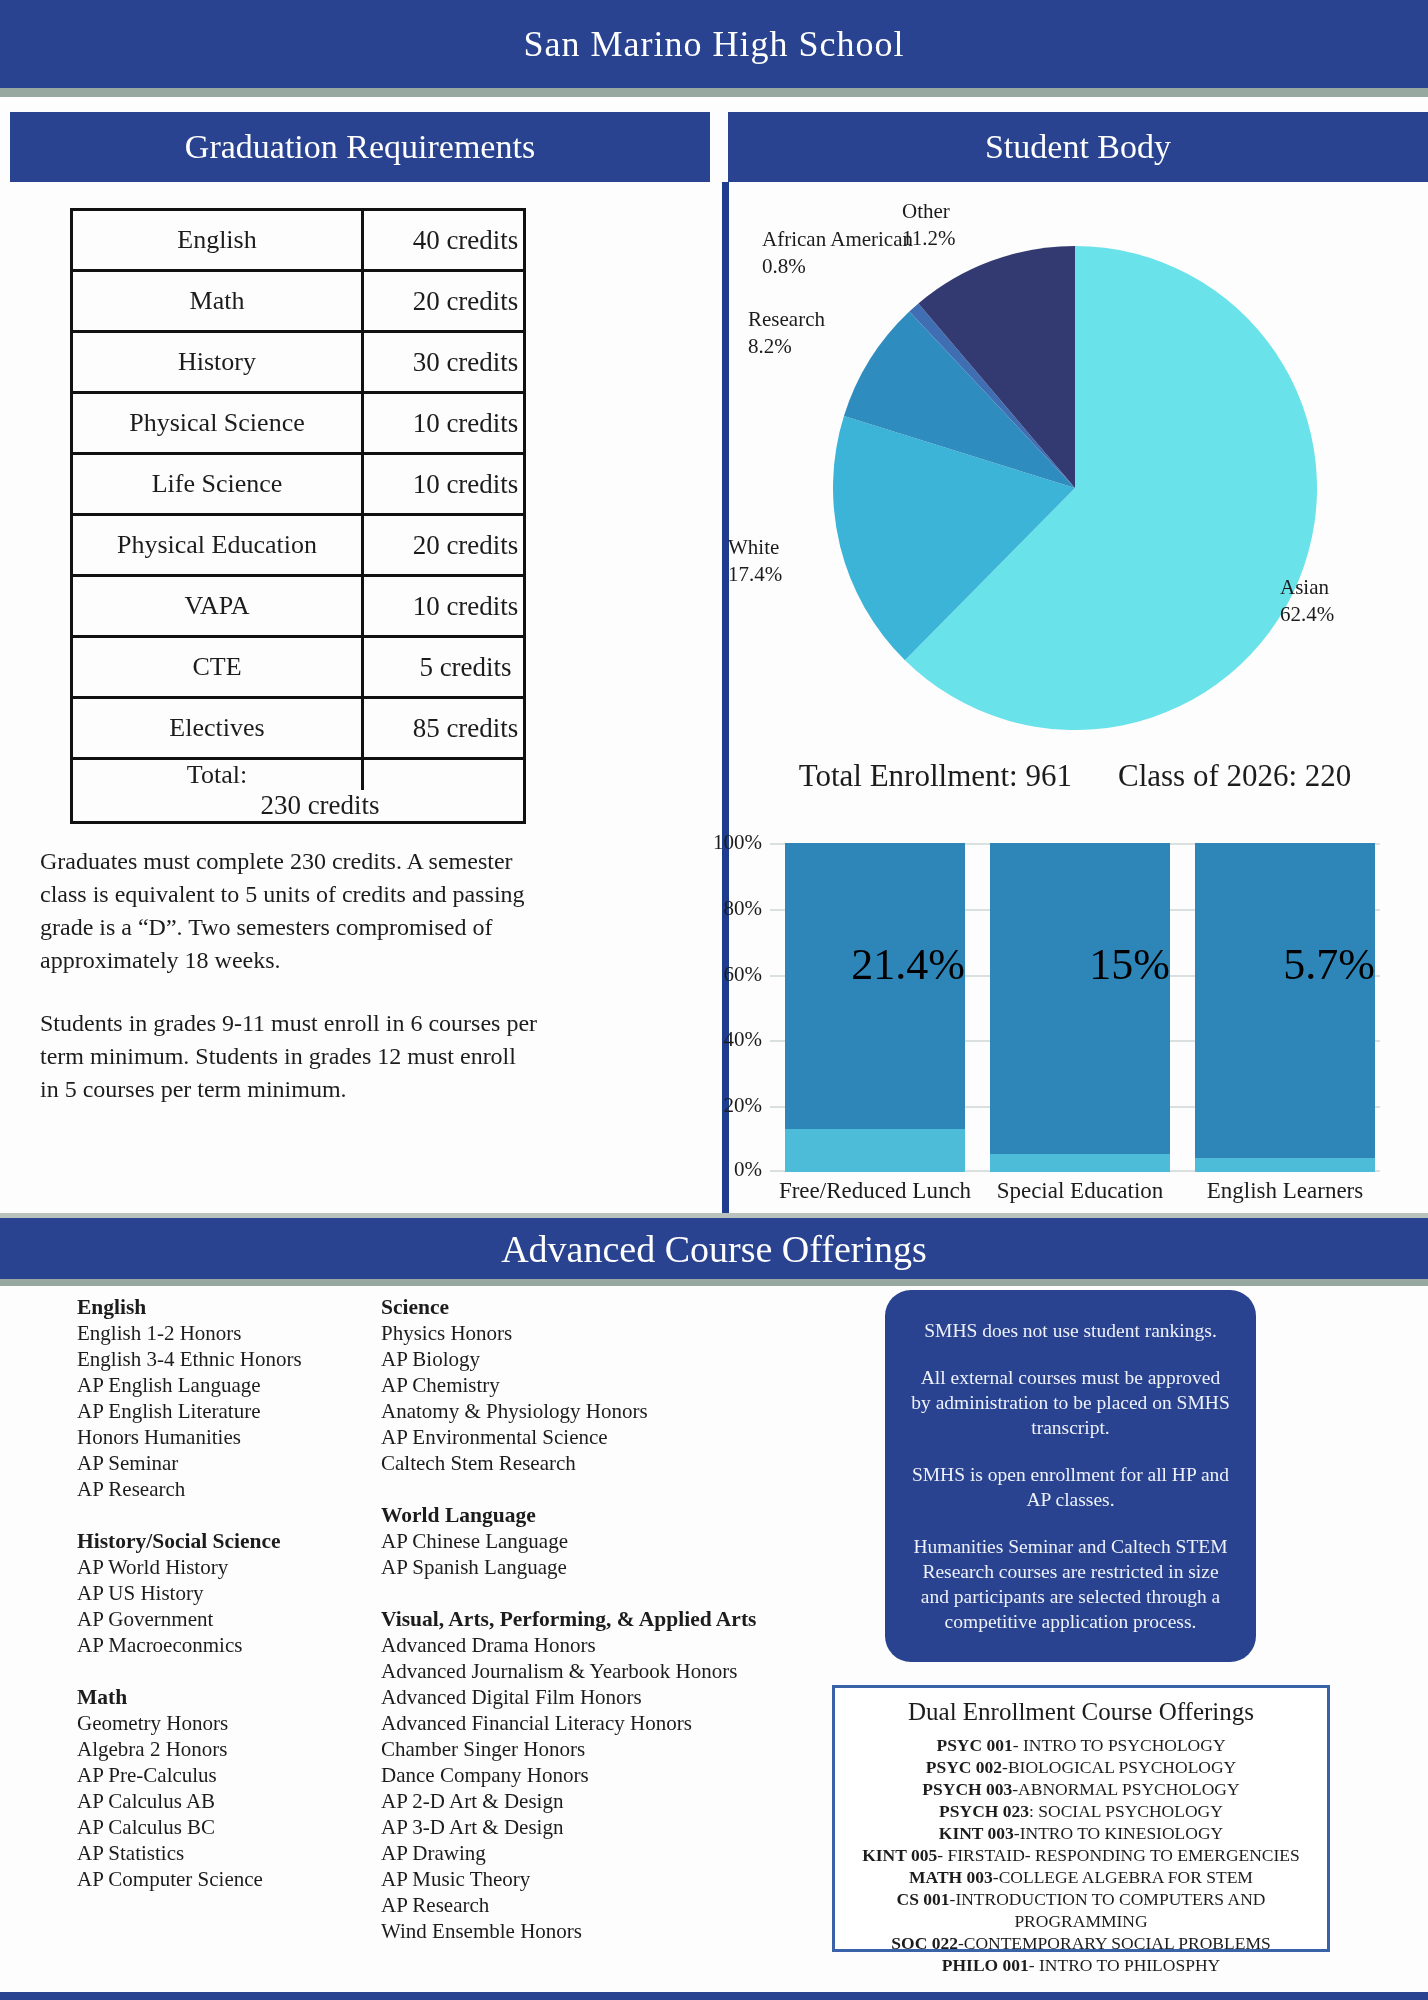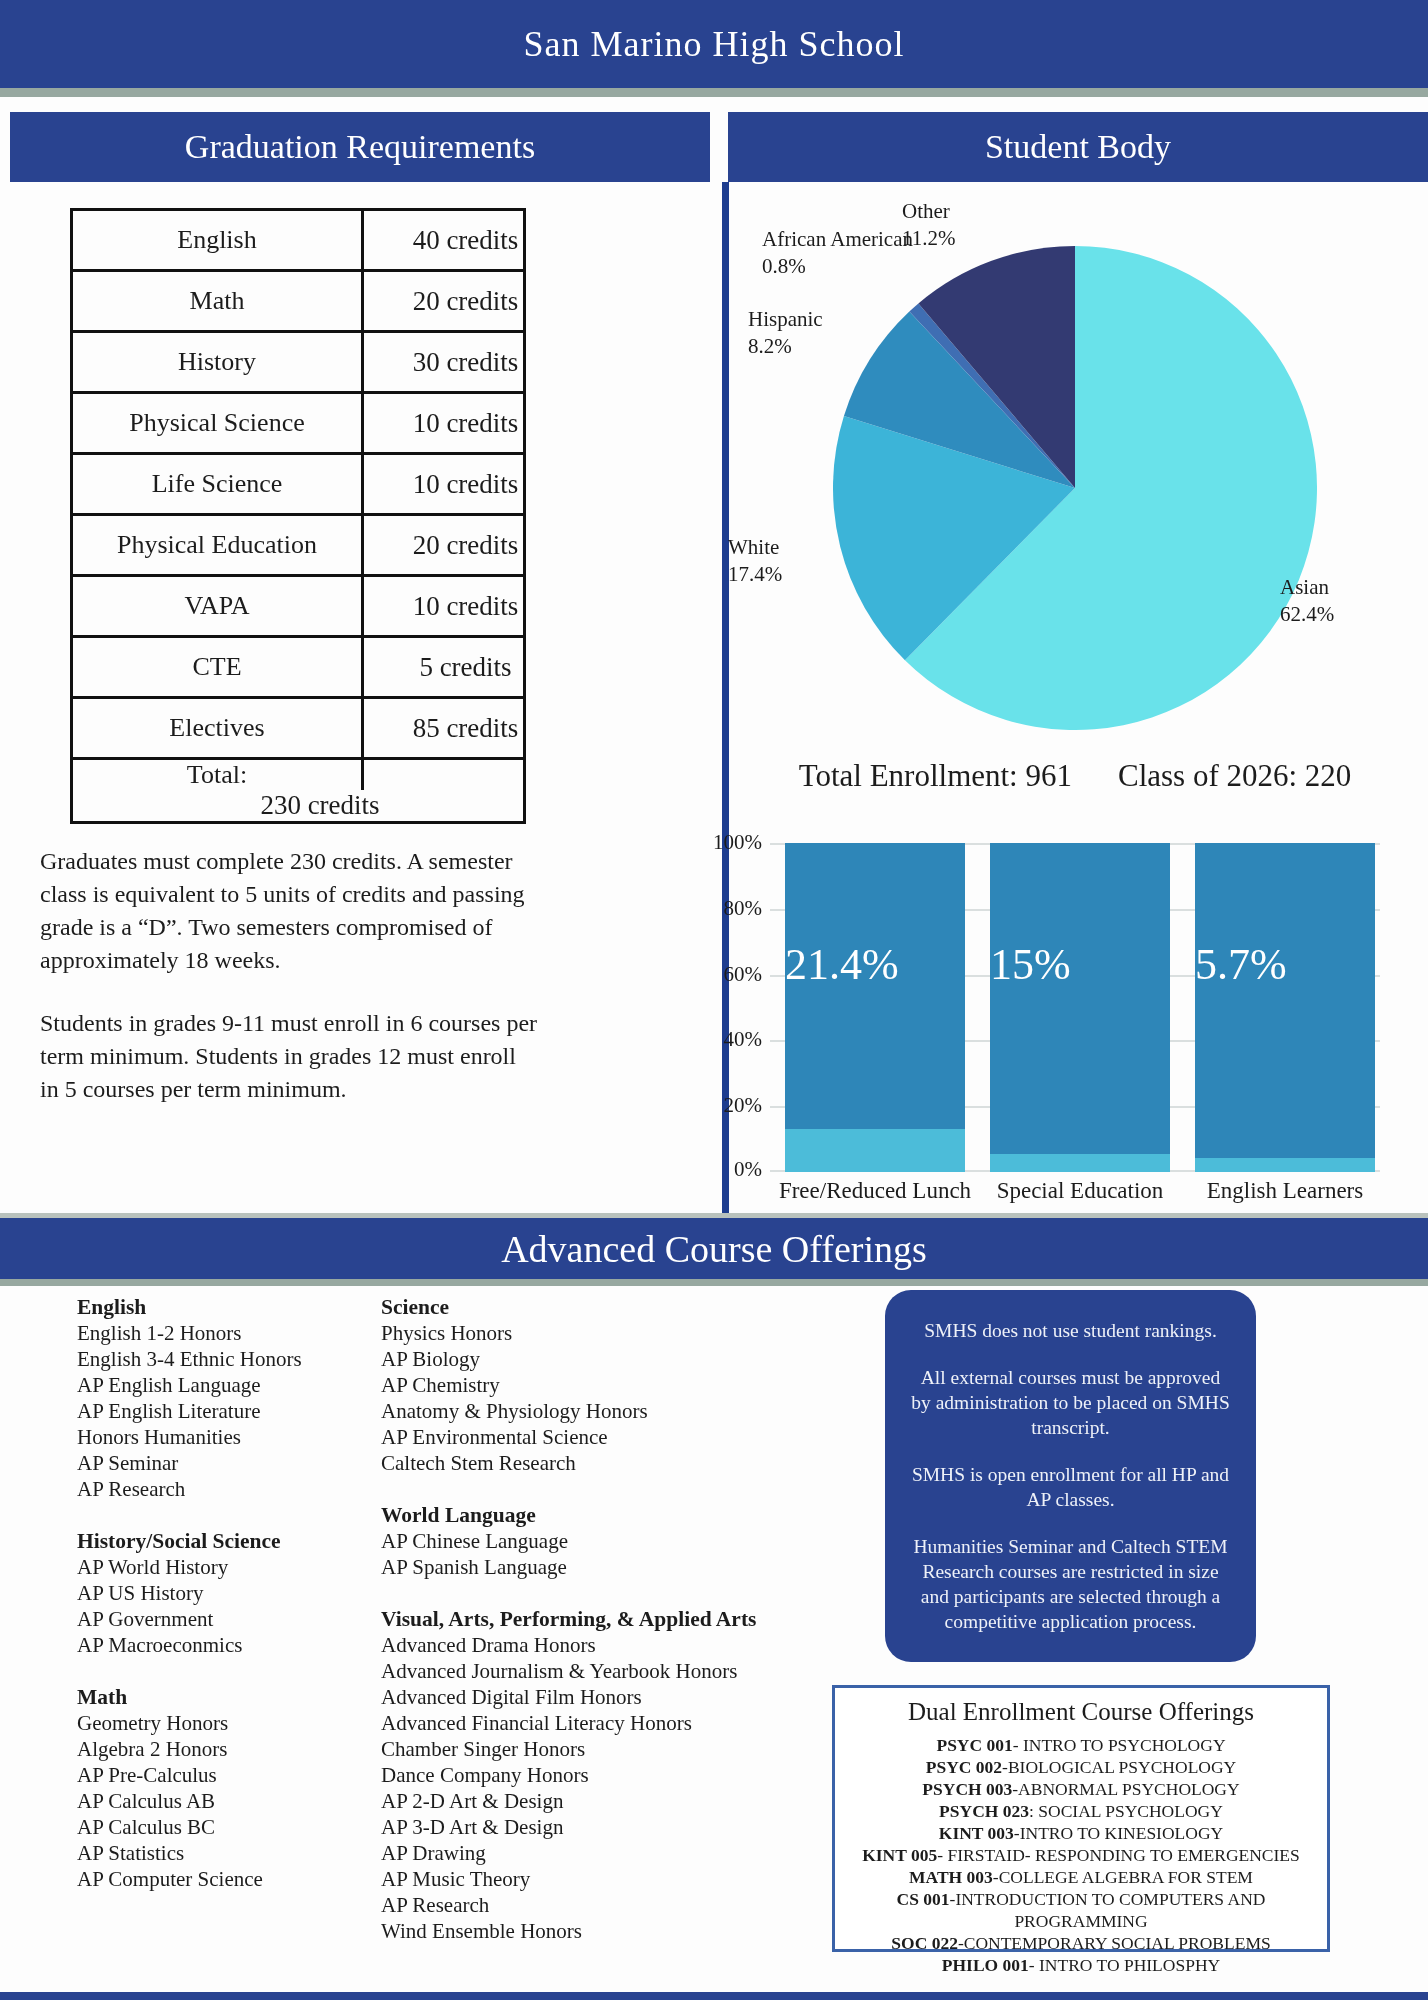--- a/index.html
+++ b/index.html
@@ -42,21 +42,21 @@
   #lbl-afam{left:762px;top:226px;width:196px;}
   #lbl-other{left:902px;top:198px;width:130px;}
 
   .enroll-row{position:absolute;left:722px;top:758px;width:706px;display:flex;
               justify-content:center;gap:46px;font-size:31px;}
 
   
   .bar-chart{position:absolute;left:770px;top:843px;width:610px;height:329px;}
   .gridline{position:absolute;left:0;width:100%;height:2px;background:#dadfdf;}
   .bar{position:absolute;top:0;width:180px;height:329px;background:#2e86b8;}
-  .bar .val{position:absolute;top:96px;left:0;width:100%;text-align:left;color:#ffffff;font-size:44px;}
+  .bar .val{position:absolute;top:96px;left:0;width:100%;text-align:right;color:#000000;font-size:44px;}
   .bar .accent{position:absolute;bottom:0;left:0;width:100%;background:#4cbcd9;}
   .bar-ylabels{position:absolute;left:664px;top:843px;width:98px;height:329px;font-size:21px;}
   .bar-ylabels span{position:absolute;right:0;width:100%;text-align:right;}
   .bar-xlabels{position:absolute;left:770px;top:1178px;width:610px;height:32px;font-size:23px;}
   .bar-xlabels span{position:absolute;width:240px;text-align:center;}
 
   
   .adv-strip-top{top:1213px;height:5px;background:#b9c2bd;}
   .adv-bar{position:absolute;left:0;top:1218px;width:1428px;height:61px;background:#294390;
            color:#fff;display:flex;align-items:center;justify-content:center;font-size:38px;}
@@ -157,21 +157,21 @@
 
   <div class="pie-label" id="lbl-other">
     <div>Other</div>
     <div>11.2%</div>
   </div>
   <div class="pie-label" id="lbl-afam">
     <div>African American</div>
     <div>0.8%</div>
   </div>
   <div class="pie-label" id="lbl-hispanic">
-    <div>Hispanic</div>
+    <div>Research</div>
     <div>8.2%</div>
   </div>
   <div class="pie-label" id="lbl-white">
     <div>White</div>
     <div>17.4%</div>
   </div>
   <div class="pie-label" id="lbl-asian">
     <div>Asian</div>
     <div>62.4%</div>
   </div>

